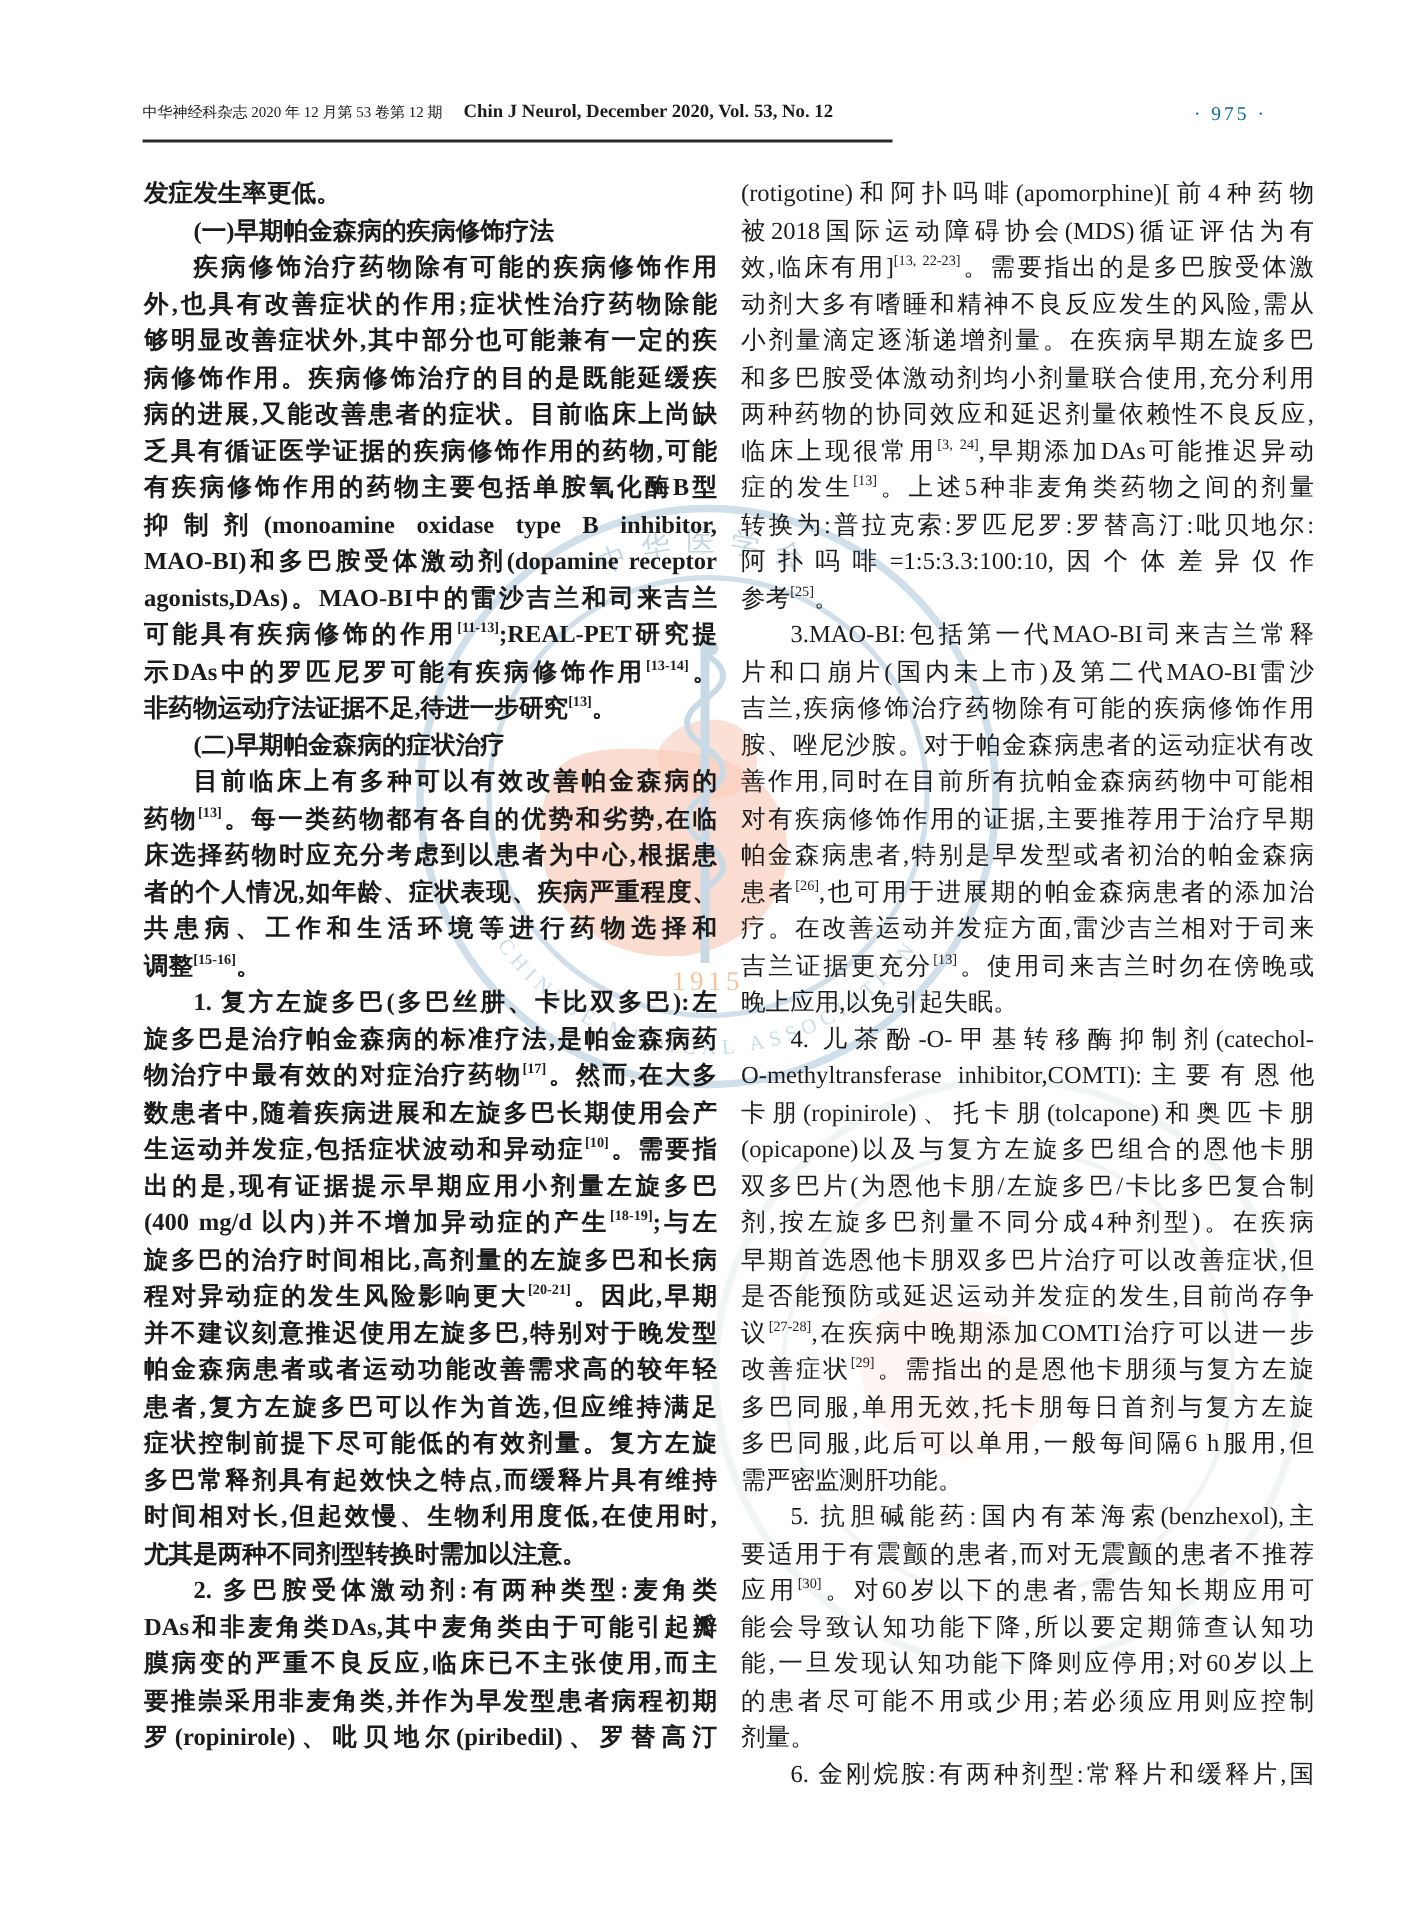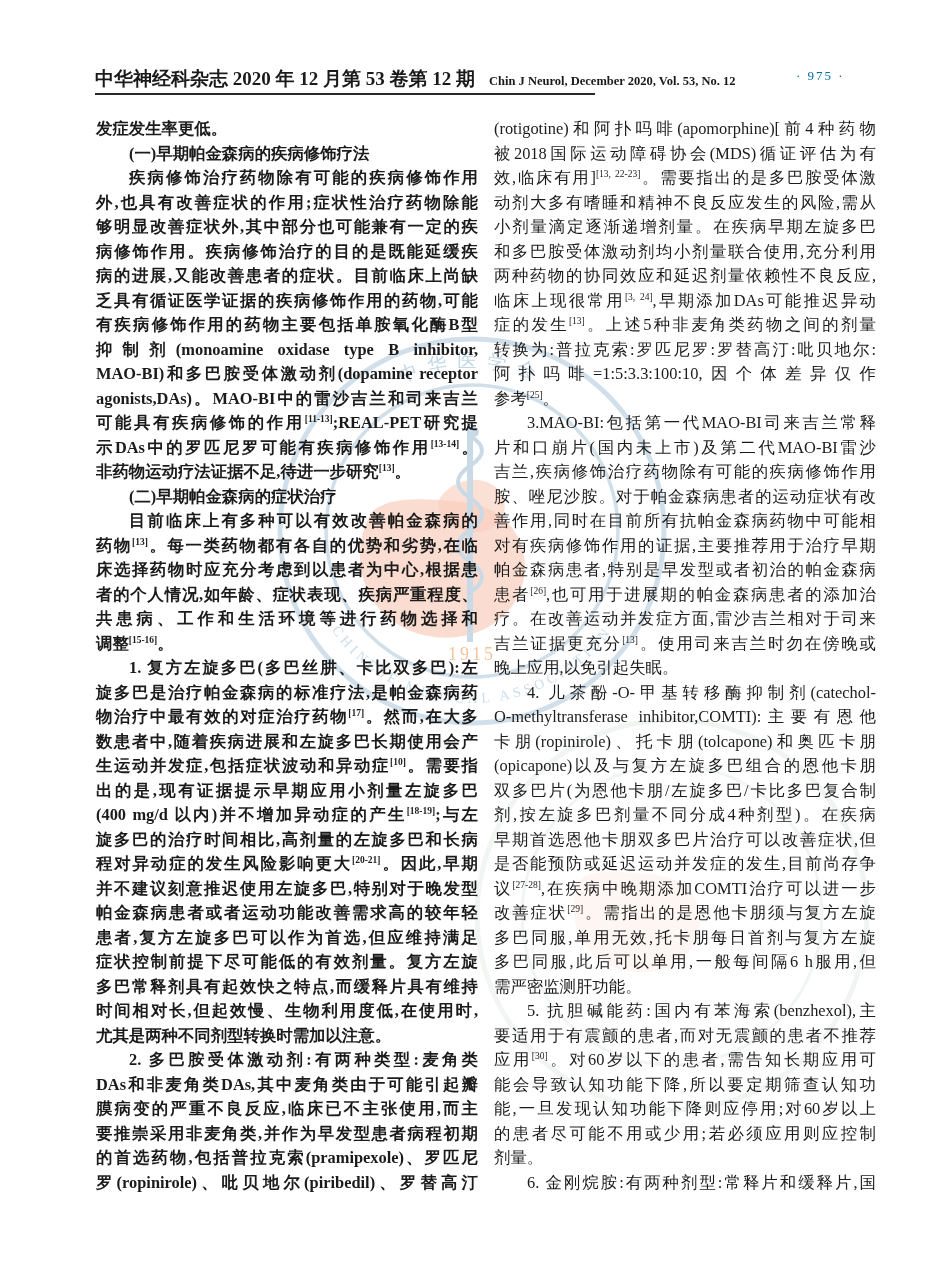--- a/index.html
+++ b/index.html
@@ -11,21 +11,21 @@
     position:relative;
     overflow:hidden;
     -webkit-font-smoothing:antialiased;
   }
   .page{position:absolute;inset:0;}
   
   .header{
     position:absolute;left:95px;top:66px;width:760px;
     font-size:13px;color:#1a1a1a;white-space:nowrap;
   }
-  .header .cn{font-size:19px;font-weight:bold;}
+  .header .cn{font-size:10px;}
   .header .en{font-size:12.5px;margin-left:14px;font-weight:bold;}
   .header-rule{
     position:absolute;left:95px;top:93px;width:500px;height:1.5px;
     background:#2a2a2a;
   }
   .page-no{
     position:absolute;left:796px;top:68px;width:80px;
     font-size:13px;color:#0369a1;letter-spacing:2px;white-space:nowrap;
   }
   
@@ -129,21 +129,20 @@
       <div class="line">帕金森病患者或者运动功能改善需求高的较年轻</div>
       <div class="line">患者,复方左旋多巴可以作为首选,但应维持满足</div>
       <div class="line">症状控制前提下尽可能低的有效剂量。复方左旋</div>
       <div class="line">多巴常释剂具有起效快之特点,而缓释片具有维持</div>
       <div class="line">时间相对长,但起效慢、生物利用度低,在使用时,</div>
       <div class="line last">尤其是两种不同剂型转换时需加以注意。</div>
       <div class="line indent">2. 多巴胺受体激动剂:有两种类型:麦角类</div>
       <div class="line">DAs和非麦角类DAs,其中麦角类由于可能引起瓣</div>
       <div class="line">膜病变的严重不良反应,临床已不主张使用,而主</div>
       <div class="line">要推崇采用非麦角类,并作为早发型患者病程初期</div>
-      <div class="line">的首选药物,包括普拉克索(pramipexole)、罗匹尼</div>
       <div class="line">罗(ropinirole)、吡贝地尔(piribedil)、罗替高汀</div>
     </div>
   <div class="col col-right" id="col-right">
       <div class="line">(rotigotine)和阿扑吗啡(apomorphine)[前4种药物</div>
       <div class="line">被2018国际运动障碍协会(MDS)循证评估为有</div>
       <div class="line">效,临床有用]<sup>[13, 22-23]</sup>。需要指出的是多巴胺受体激</div>
       <div class="line">动剂大多有嗜睡和精神不良反应发生的风险,需从</div>
       <div class="line">小剂量滴定逐渐递增剂量。在疾病早期左旋多巴</div>
       <div class="line">和多巴胺受体激动剂均小剂量联合使用,充分利用</div>
       <div class="line">两种药物的协同效应和延迟剂量依赖性不良反应,</div>

